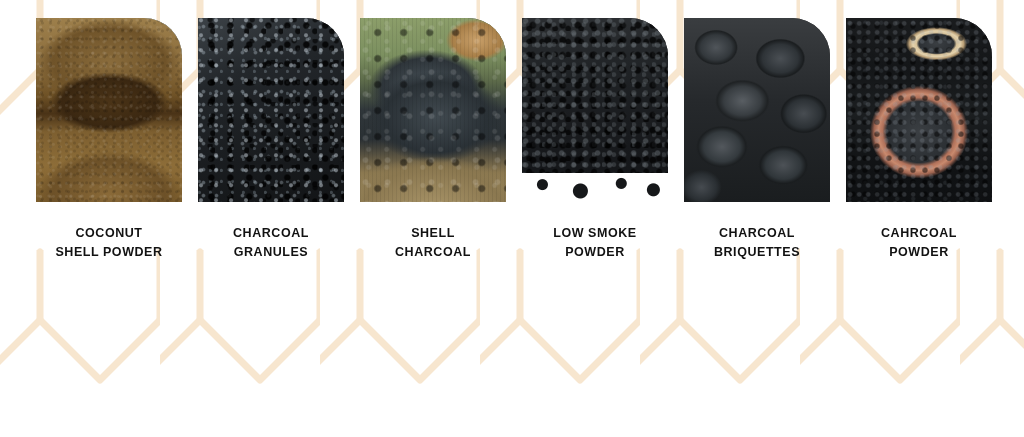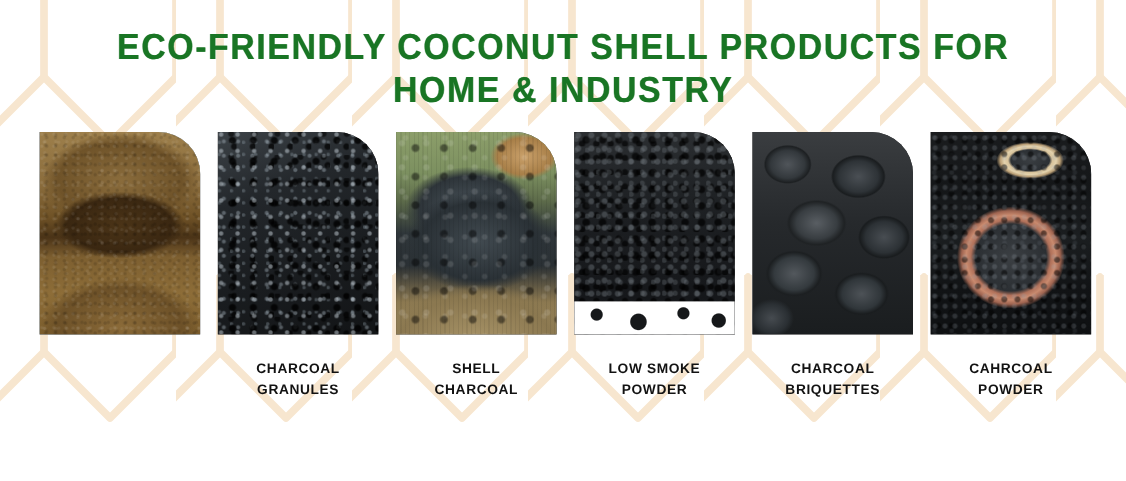--- a/index.html
+++ b/index.html
@@ -244,31 +244,29 @@
       <path d="M -20 312 L 40 252 L 100 312 L 160 252 L 220 312" fill="none" stroke="#f7e6cf" stroke-width="7" stroke-linejoin="round"></path>
       <path d="M 40 70 L 40 -60 M 160 70 L 160 -60" fill="none" stroke="#f7e6cf" stroke-width="7"></path>
       <path d="M 40 252 L 40 130 M 160 252 L 160 130" fill="none" stroke="#f7e6cf" stroke-width="7" opacity="0"></path>
     </pattern>
   </defs>
   <rect x="0" y="-40" width="1024" height="520" fill="url(#chev)"></rect>
 </svg>
 
 <div class="banner">
 
-  <header class="headline">
-    <span class="headline-line">ECO-FRIENDLY COCONUT SHELL PRODUCTS FOR</span>
-    <span class="headline-line">HOME &amp; INDUSTRY</span>
-  </header>
 
   <section class="products">
 
     <article class="product-card">
       <div class="photo">
         <div class="photo-art art-coconut-powder"></div>
       </div>
+      <div class="product-label">COCONUT
+SHELL POWDER</div>
     </article>
 
     <article class="product-card">
       <div class="photo">
         <div class="photo-art art-charcoal-granules"></div>
       </div>
       <div class="product-label">CHARCOAL
 GRANULES</div>
     </article>
 

